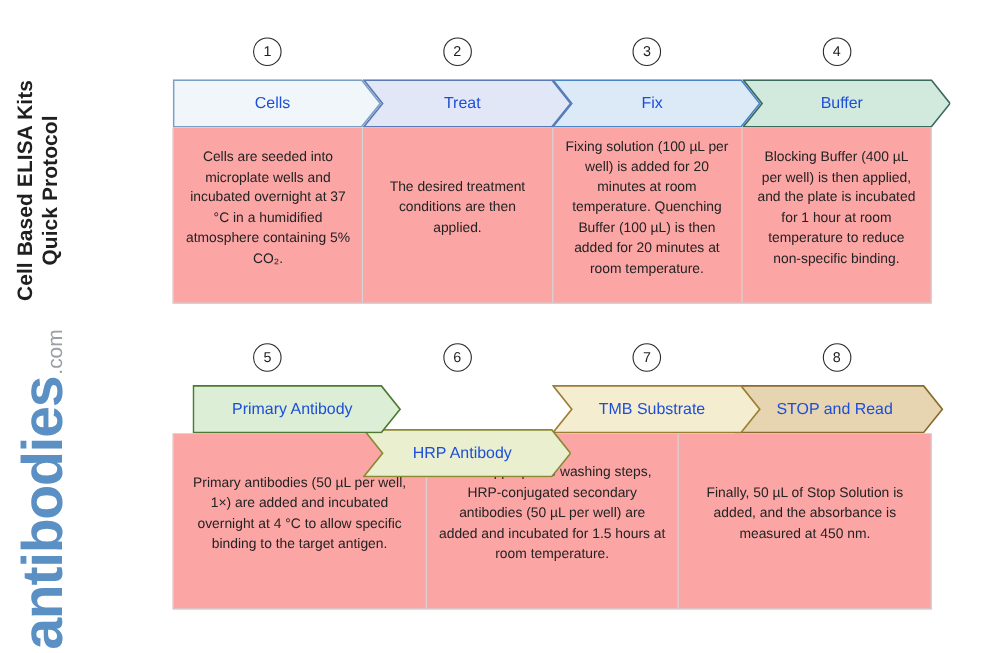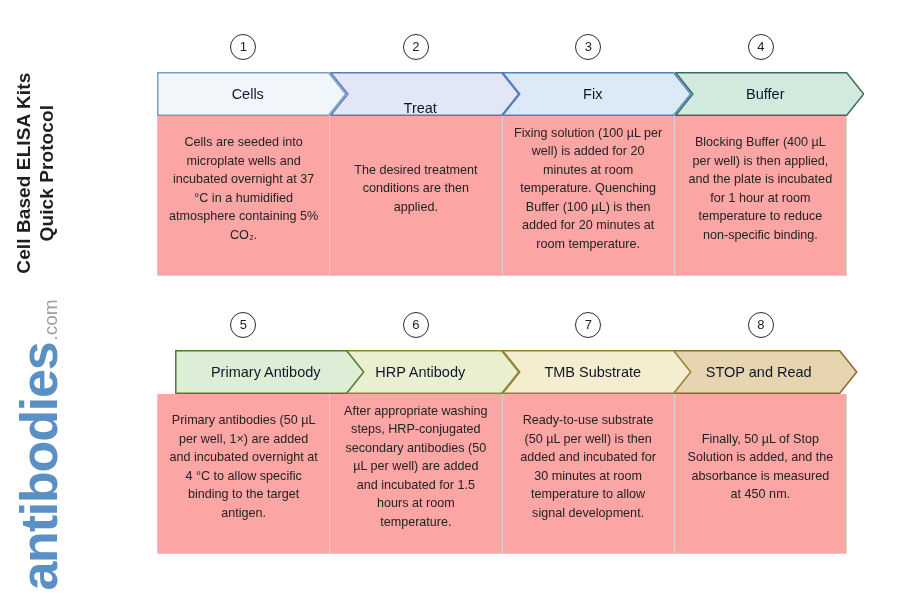--- a/index.html
+++ b/index.html
@@ -111,21 +111,21 @@
     position: absolute;
     left: 0;
     top: 0;
     width: 100%;
     height: 100%;
     display: block;
   }
   .chevron-label {
     position: relative;
     font-size: 14.5px;
-    color: #0f172a;
+    color: #1d4ed8;
     text-align: center;
     z-index: 2;
     padding-left: 6px;
     padding-right: 14px;
   }
 
   .body-strip {
     position: relative;
     height: 160px;
     border: 1px solid #cfd2d4;
@@ -171,21 +171,21 @@
       <div class="step-number" style="left: 418.25px;">3</div>
       <div class="step-number" style="left: 590.75px;">4</div>
     </div>
   <div class="chevron-strip">
       <div class="chevron" style="left: 0px; width: 189.5px; z-index: 4;">
         <svg viewBox="0 0 189.5 44" preserveAspectRatio="none">
           <path d="M 0.8 0.8 L 171.7 0.8 L 188.7 22 L 171.7 43.2 L 0.8 43.2 Z" fill="#f1f6fb" stroke="#7a9ec4" stroke-width="1.5" stroke-linejoin="miter"></path>
         </svg>
         <span class="chevron-label">Cells</span>
       </div>
-      <div class="chevron" style="left: 172.5px; width: 189.5px; z-index: 3; align-items: flex-end;">
+      <div class="chevron" style="left: 172.5px; width: 189.5px; z-index: 3;">
         <svg viewBox="0 0 189.5 44" preserveAspectRatio="none">
           <path d="M 0.8 0.8 L 171.7 0.8 L 188.7 22 L 171.7 43.2 L 0.8 43.2 L 17.8 22 Z" fill="#e2e7f7" stroke="#5b79b5" stroke-width="1.5" stroke-linejoin="miter"></path>
         </svg>
         <span class="chevron-label">Treat</span>
       </div>
       <div class="chevron" style="left: 345px; width: 189.5px; z-index: 2;">
         <svg viewBox="0 0 189.5 44" preserveAspectRatio="none">
           <path d="M 0.8 0.8 L 171.7 0.8 L 188.7 22 L 171.7 43.2 L 0.8 43.2 L 17.8 22 Z" fill="#dceaf8" stroke="#4a84c4" stroke-width="1.5" stroke-linejoin="miter"></path>
         </svg>
         <span class="chevron-label">Fix</span>
@@ -220,21 +220,21 @@
       <div class="step-number" style="left: 418.25px;">7</div>
       <div class="step-number" style="left: 590.75px;">8</div>
     </div>
   <div class="chevron-strip">
       <div class="chevron" style="left: 18px; width: 189.5px; z-index: 4;">
         <svg viewBox="0 0 189.5 44" preserveAspectRatio="none">
           <path d="M 0.8 0.8 L 171.7 0.8 L 188.7 22 L 171.7 43.2 L 0.8 43.2 Z" fill="#dcefd6" stroke="#4c7a33" stroke-width="1.5" stroke-linejoin="miter"></path>
         </svg>
         <span class="chevron-label">Primary Antibody</span>
       </div>
-      <div class="chevron" style="left: 172.5px; width: 189.5px; z-index: 3;">
+      <div class="chevron" style="left: 172.5px; width: 189.5px; z-index: 3; margin-top: 40px;">
         <svg viewBox="0 0 189.5 44" preserveAspectRatio="none">
           <path d="M 0.8 0.8 L 171.7 0.8 L 188.7 22 L 171.7 43.2 L 0.8 43.2 L 17.8 22 Z" fill="#eaf0cf" stroke="#8a8a33" stroke-width="1.5" stroke-linejoin="miter"></path>
         </svg>
         <span class="chevron-label">HRP Antibody</span>
       </div>
       <div class="chevron" style="left: 345px; width: 189.5px; z-index: 2;">
         <svg viewBox="0 0 189.5 44" preserveAspectRatio="none">
           <path d="M 0.8 0.8 L 171.7 0.8 L 188.7 22 L 171.7 43.2 L 0.8 43.2 L 17.8 22 Z" fill="#f4edcf" stroke="#9b7d33" stroke-width="1.5" stroke-linejoin="miter"></path>
         </svg>
         <span class="chevron-label">TMB Substrate</span>
@@ -247,19 +247,16 @@
       </div>
     </div>
   <div class="body-strip">
       <div class="body-cell">
         <div class="body-text">Primary antibodies (50 µL per well, 1×) are added and incubated overnight at 4 °C to allow specific binding to the target antigen.</div>
       </div>
       <div class="body-cell">
         <div class="body-text">After appropriate washing steps, HRP-conjugated secondary antibodies (50 µL per well) are added and incubated for 1.5 hours at room temperature.</div>
       </div>
       <div class="body-cell">
-        <div class="body-text">Ready-to-use substrate (50 µL per well) is then added and incubated for 30 minutes at room temperature to allow signal development.</div>
-      </div>
-      <div class="body-cell">
         <div class="body-text">Finally, 50 µL of Stop Solution is added, and the absorbance is measured at 450 nm.</div>
       </div>
     </div>
 </div>
 
 </body></html>

